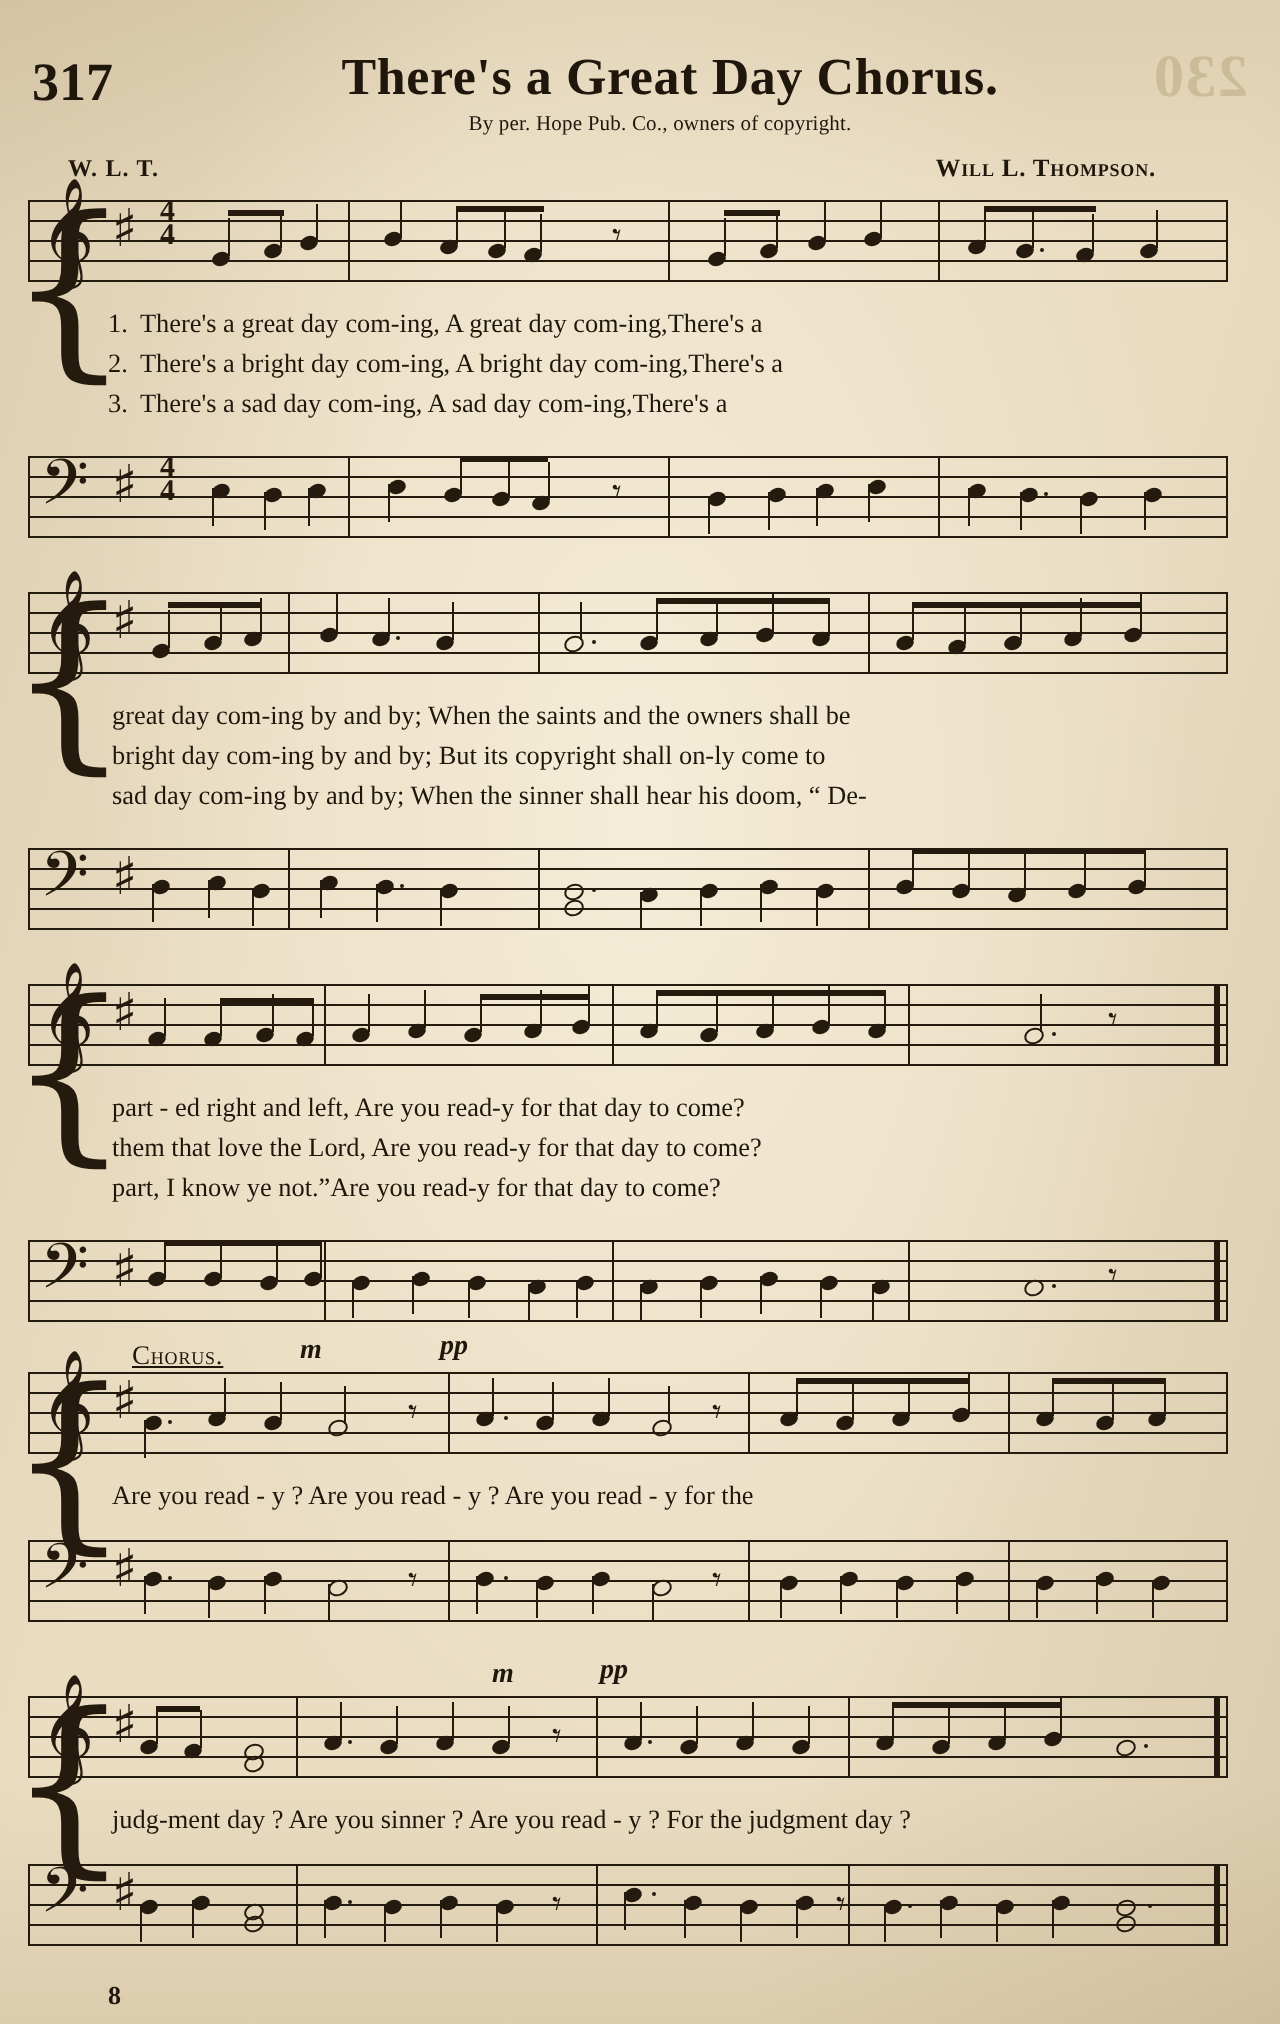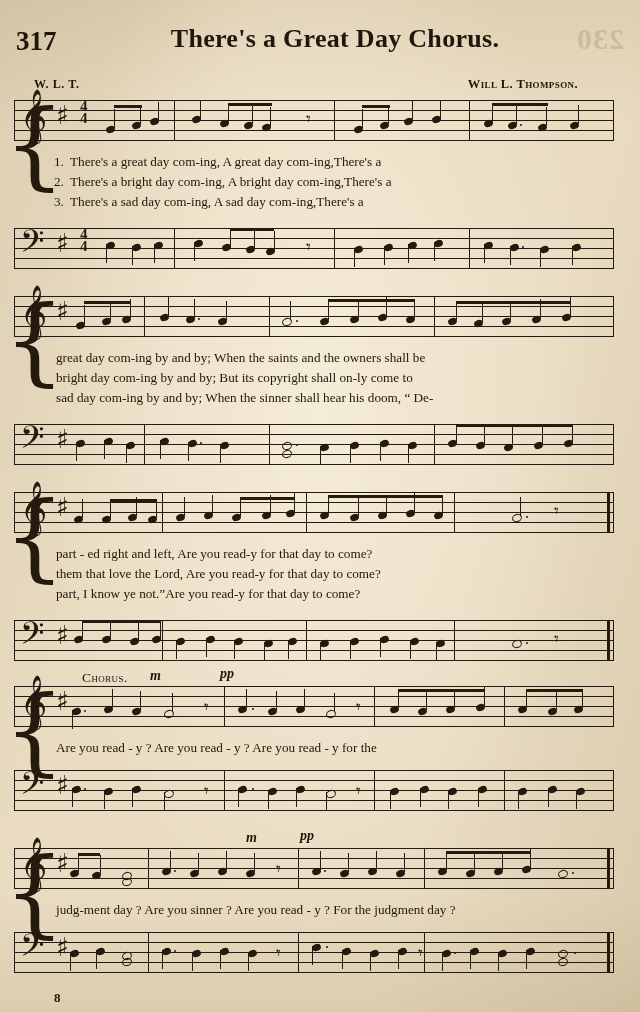--- a/index.html
+++ b/index.html
@@ -241,20 +241,21 @@
 <body>
 
 <div class="paper"></div>
 
 <div class="page">
 
   <div class="bleed">230</div>
 
   <div class="hymn-number">317</div>
   <div class="title">There's a Great Day Chorus.</div>
+  <div class="copyright">By per. Hope Pub. Co., owners of copyright.</div>
   <div class="credit-left">W. L. T.</div>
   <div class="credit-right">Will L. Thompson.</div>
 
   <div class="system" style="top:100px;">
     <div class="brace" style="left:-10px; top:-4px;">{</div>
 
     <div class="staff">
       <div class="line" style="top:0px;"></div>
       <div class="line" style="top:10px;"></div>
       <div class="line" style="top:20px;"></div>
@@ -586,21 +587,21 @@
       <div class="notehead" style="left:422px; top:20px;"></div>
         <div class="stem" style="left:422px; top:22px;"></div>
       <div class="notehead open" style="left:498px; top:20px;"></div>
         <div class="dot" style="left:512px; top:22px;"></div>
       <div class="rest" style="left:540px; top:8px;">𝄾</div>
     </div>
   </div>
 
   <div class="system" style="top:686px;">
     <div class="brace" style="left:-10px; top:-4px;">{</div>
-    <div class="chorus-label" style="left:68px; top:-16px;">Chorus.</div>
+    <div class="chorus-label" style="left:52px; top:-16px;text-decoration:underline;">Chorus.</div>
     <div class="marking" style="left:136px; top:-18px;">m</div>
     <div class="marking" style="left:206px; top:-20px;">pp</div>
 
     <div class="staff">
       <div class="line" style="top:0px;"></div>
       <div class="line" style="top:10px;"></div>
       <div class="line" style="top:20px;"></div>
       <div class="line" style="top:30px;"></div>
       <div class="line" style="top:40px;"></div>
       <div class="bar-end bar-left"></div>

